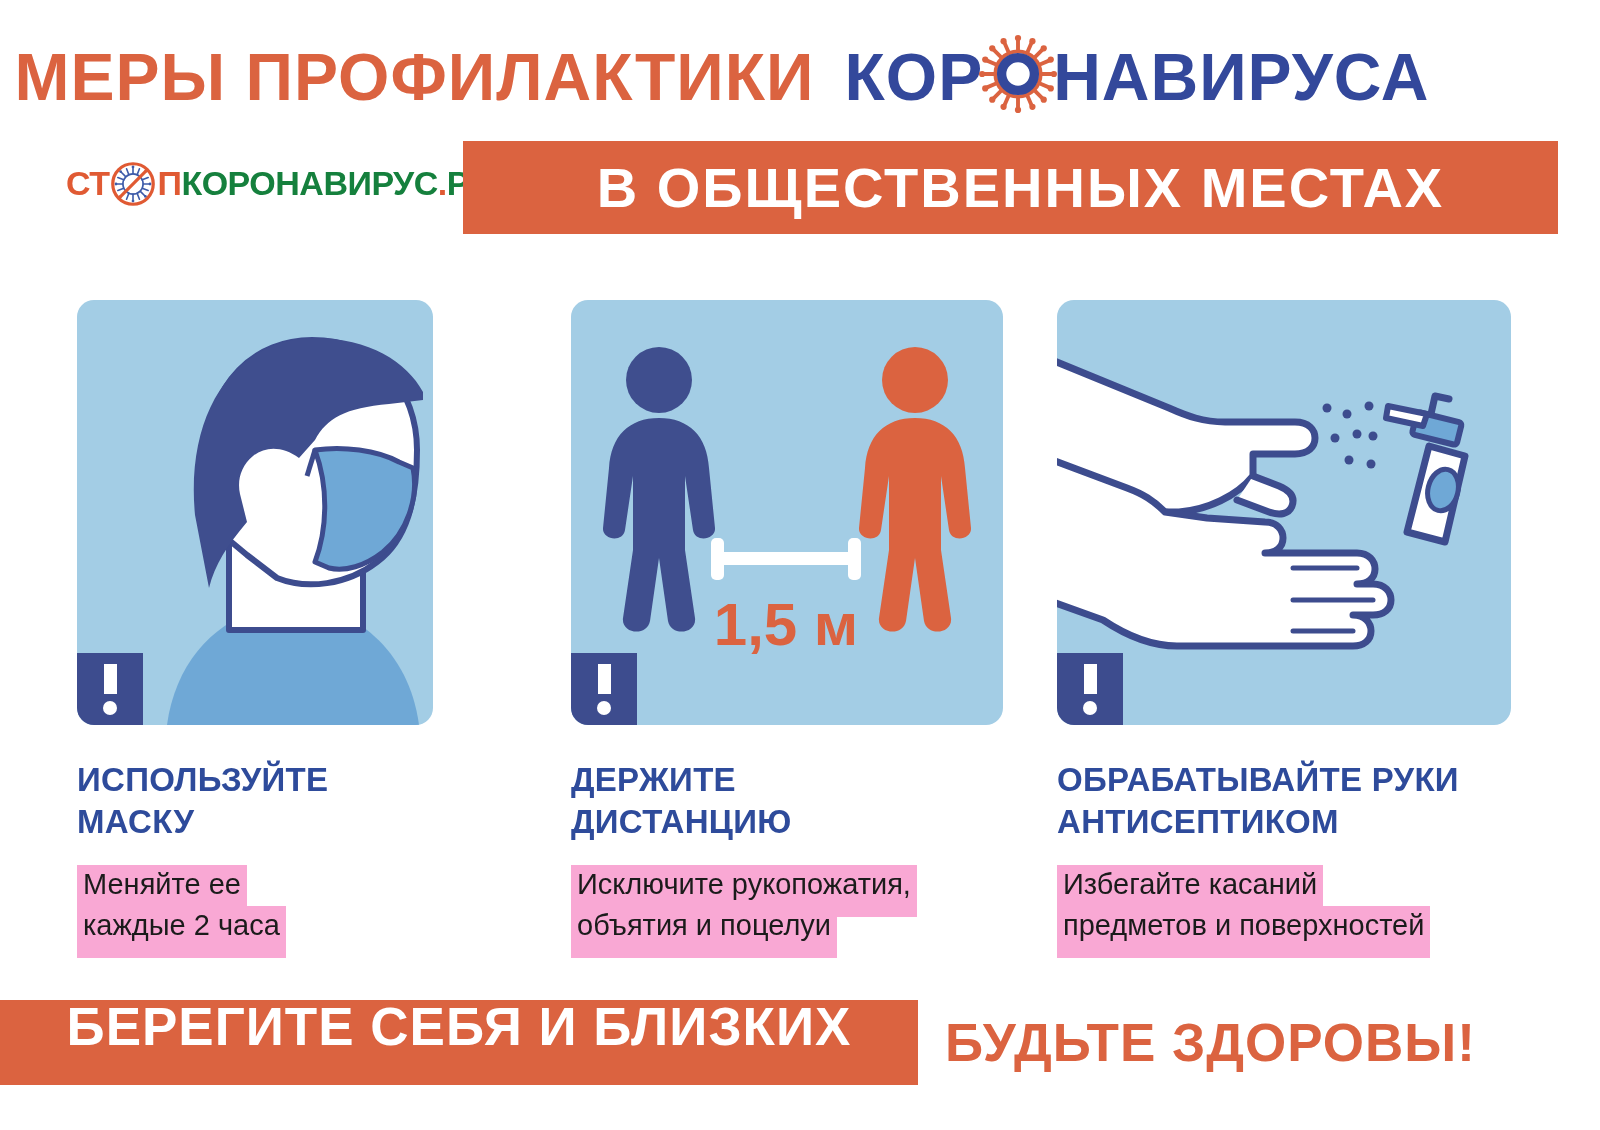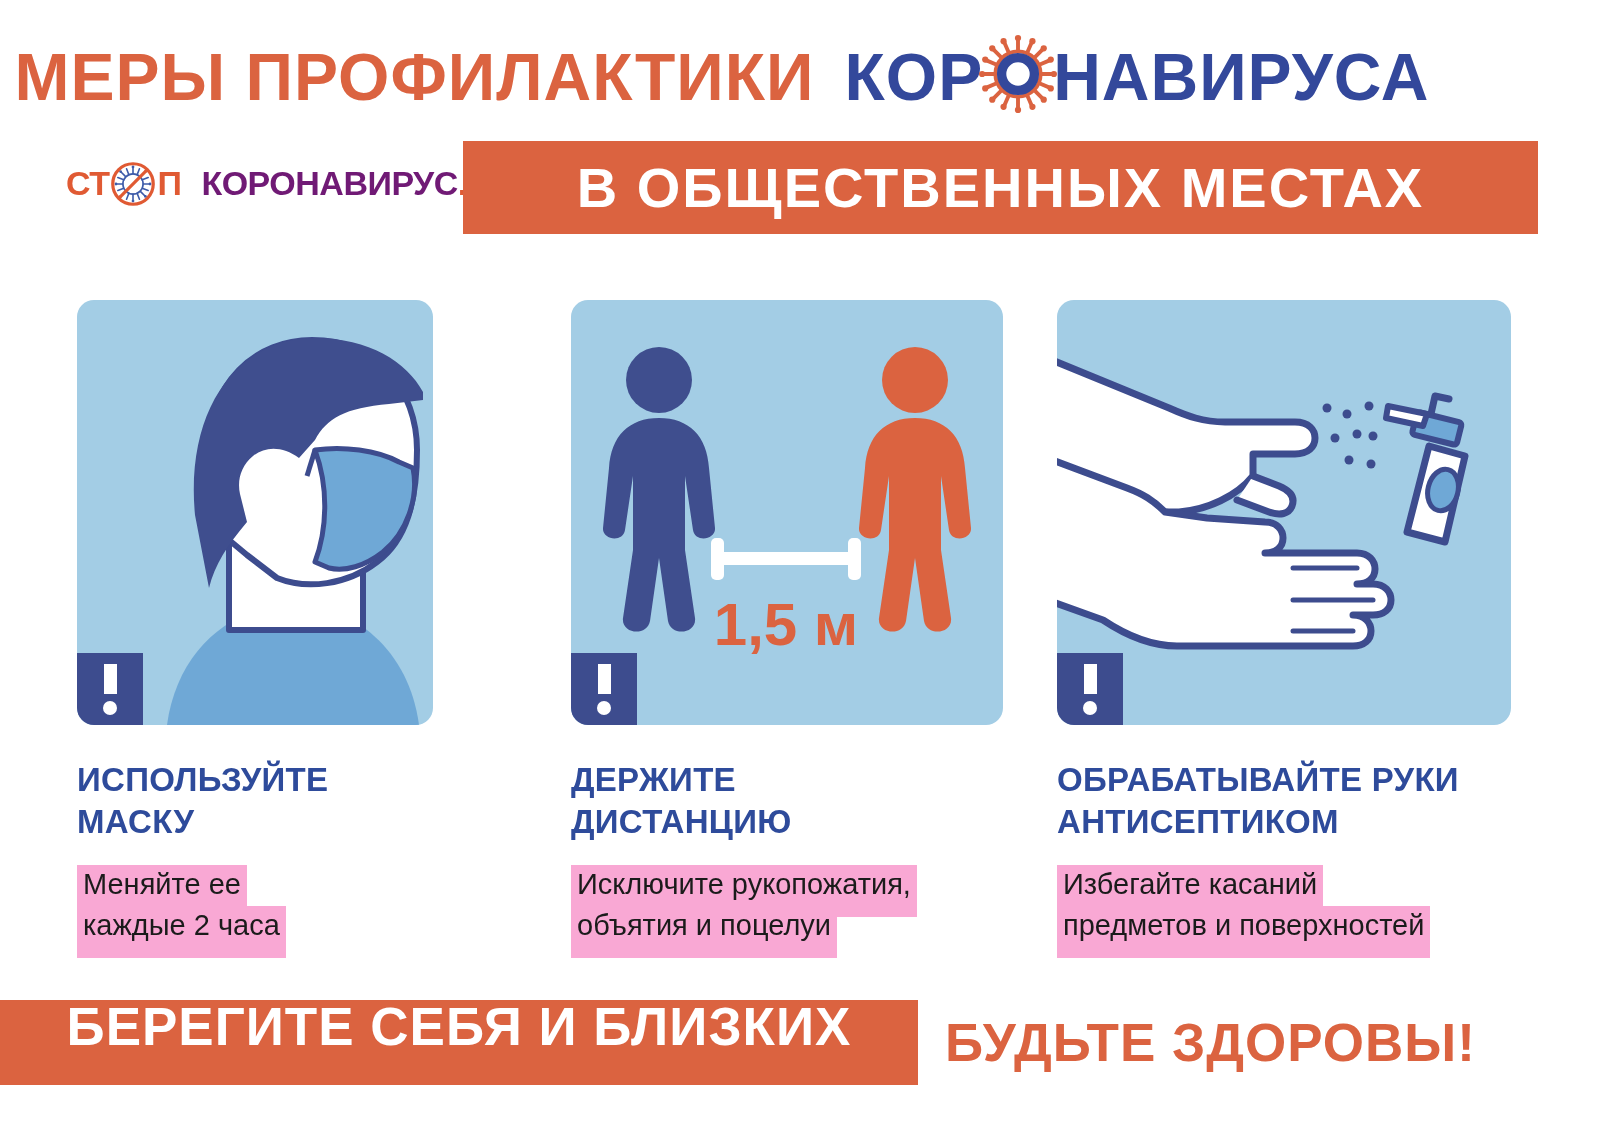--- a/index.html
+++ b/index.html
@@ -57,41 +57,42 @@
     align-items: center;
     white-space: nowrap;
   }
   .logo-text {
     font-size: 34px;
     font-weight: bold;
     letter-spacing: -0.5px;
     line-height: 1;
   }
   .logo-orange { color: #E05A33; }
-  .logo-blue { color: #701a75; padding-left: 20px; }
+  .logo-blue { color: #15803d; }
   .logo-mark {
     width: 46px;
     height: 46px;
     display: inline-block;
     margin: 0 1px;
     position: relative;
     top: 1px;
   }
 
   
   #subtitle-banner {
     position: absolute;
     left: 463px;
     top: 141px;
     width: 1075px;
     height: 93px;
     background: #DB6340;
     display: flex;
     align-items: center;
     justify-content: center;
+    padding-left: 20px;
   }
   #subtitle-text {
     color: #ffffff;
     font-size: 56px;
     font-weight: bold;
     letter-spacing: 2px;
     line-height: 1;
     white-space: nowrap;
   }
 

